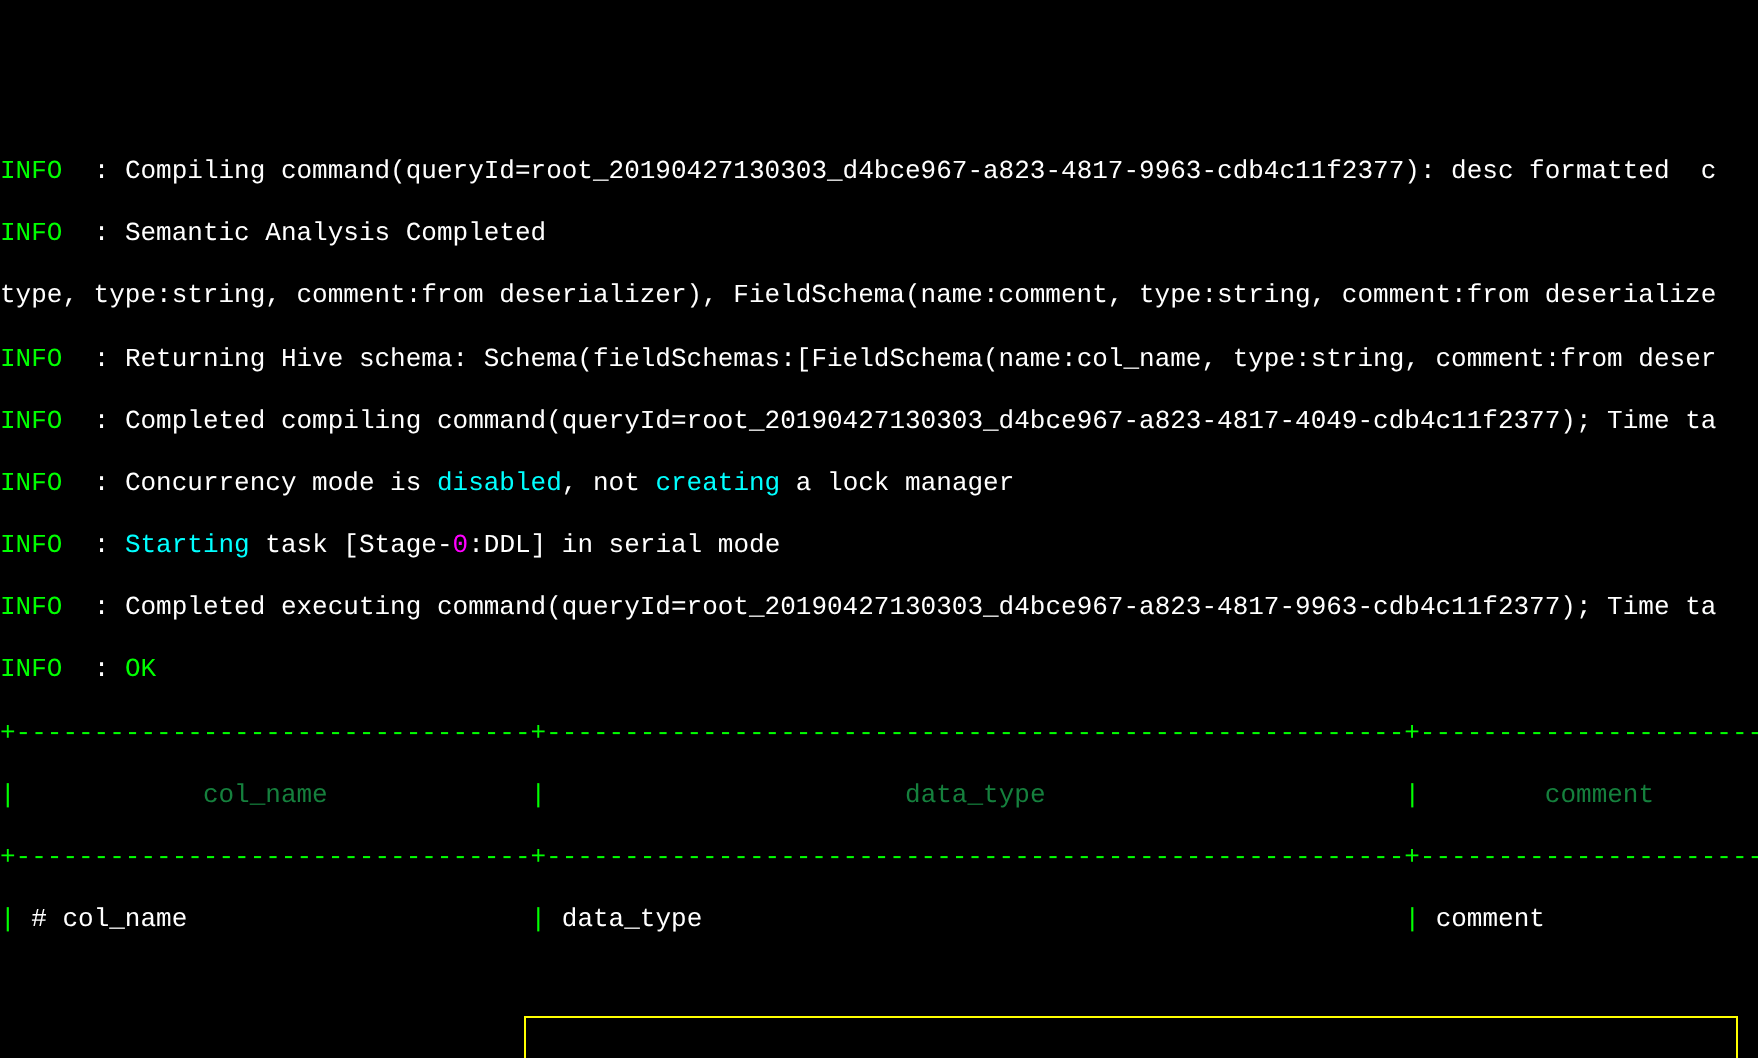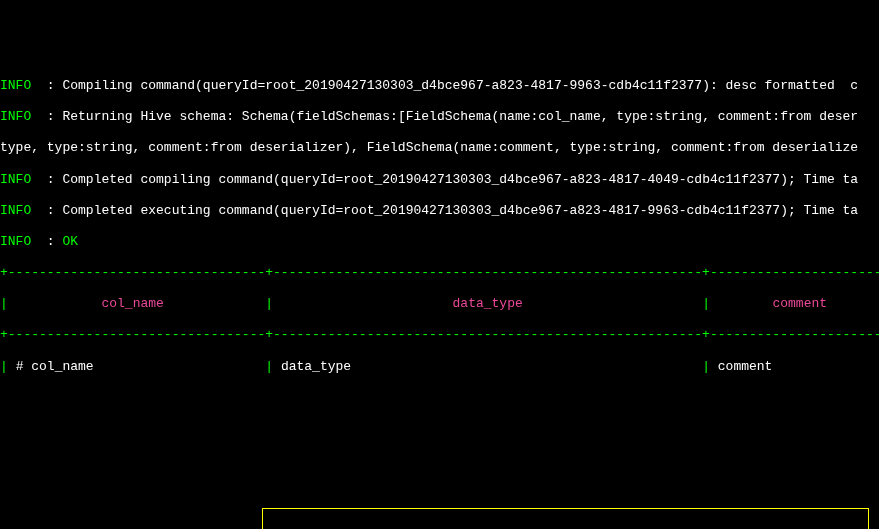--- a/index.html
+++ b/index.html
@@ -16,39 +16,42 @@
   }
   .line { display: block; }
   .prompt-num { color: #fff; }
   .prompt-path { color: #fff; }
   .info { color: #0f0; }
   .white { color: #fff; }
   .cyan { color: #0ff; }
   .magenta { color: #f0f; }
   .green { color: #0f0; text-align: right; }
   .sep { color: #0f0; }
-  .header-text { color: #ec4899; }
+  .header-text { color: #15803d; }
   .highlight-box {
     position: absolute;
     border: 1px solid #ff0;
     pointer-events: none;
   }
   .box1 { left: 262px; top: 446px; width: 607px; height: 29px; }
   .terminal-content { position: relative; }
 </style>
 </head>
 <body>
 
 
 
 <div class="terminal-content">
 <span class="line"><span class="info">INFO</span><span class="white">  : </span><span class="white">Compiling command(queryId=root_20190427130303_d4bce967-a823-4817-9963-cdb4c11f2377): desc formatted  c</span></span>
+<span class="line"><span class="info">INFO</span><span class="white">  : </span><span class="white">Semantic Analysis Completed</span></span>
+<span class="line"><span class="white">type, type:string, comment:from deserializer), FieldSchema(name:comment, type:string, comment:from deserialize</span></span>
 <span class="line"><span class="info">INFO</span><span class="white">  : </span><span class="white">Returning Hive schema: Schema(fieldSchemas:[FieldSchema(name:col_name, type:string, comment:from deser</span></span>
-<span class="line"><span class="white">type, type:string, comment:from deserializer), FieldSchema(name:comment, type:string, comment:from deserialize</span></span>
 <span class="line"><span class="info">INFO</span><span class="white">  : </span><span class="white">Completed compiling command(queryId=root_20190427130303_d4bce967-a823-4817-4049-cdb4c11f2377); Time ta</span></span>
+<span class="line"><span class="info">INFO</span><span class="white">  : </span><span class="white">Concurrency mode is </span><span class="cyan">disabled</span><span class="white">, not </span><span class="cyan">creating</span><span class="white"> a lock manager</span></span>
+<span class="line"><span class="info">INFO</span><span class="white">  : </span><span class="cyan">Starting</span><span class="white"> task [Stage-</span><span class="magenta">0</span><span class="white">:DDL] in serial mode</span></span>
 <span class="line"><span class="info">INFO</span><span class="white">  : </span><span class="white">Completed executing command(queryId=root_20190427130303_d4bce967-a823-4817-9963-cdb4c11f2377); Time ta</span></span>
 <span class="line"><span class="info">INFO</span><span class="white">  : </span><span class="green">OK</span></span>
 <span class="line sep">+---------------------------------+-------------------------------------------------------+-----------------------+</span>
 <span class="line"><span class="sep">|</span><span class="header-text">            </span><span class="header-text">col_name</span><span class="header-text">             </span><span class="sep">|</span><span class="header-text">                       </span><span class="header-text">data_type</span><span class="header-text">                       </span><span class="sep">|</span><span class="header-text">        </span><span class="header-text">comment</span><span class="header-text">        </span></span>
 <span class="line sep">+---------------------------------+-------------------------------------------------------+-----------------------+</span>
 <span class="line"><span class="sep">|</span><span class="white"> </span><span class="white"># col_name</span><span class="white">                      </span><span class="sep">|</span><span class="white"> </span><span class="white">data_type</span><span class="white">                                             </span><span class="sep">|</span><span class="white"> </span><span class="white">comment</span><span class="white">               </span></span>
 
 
 
 

